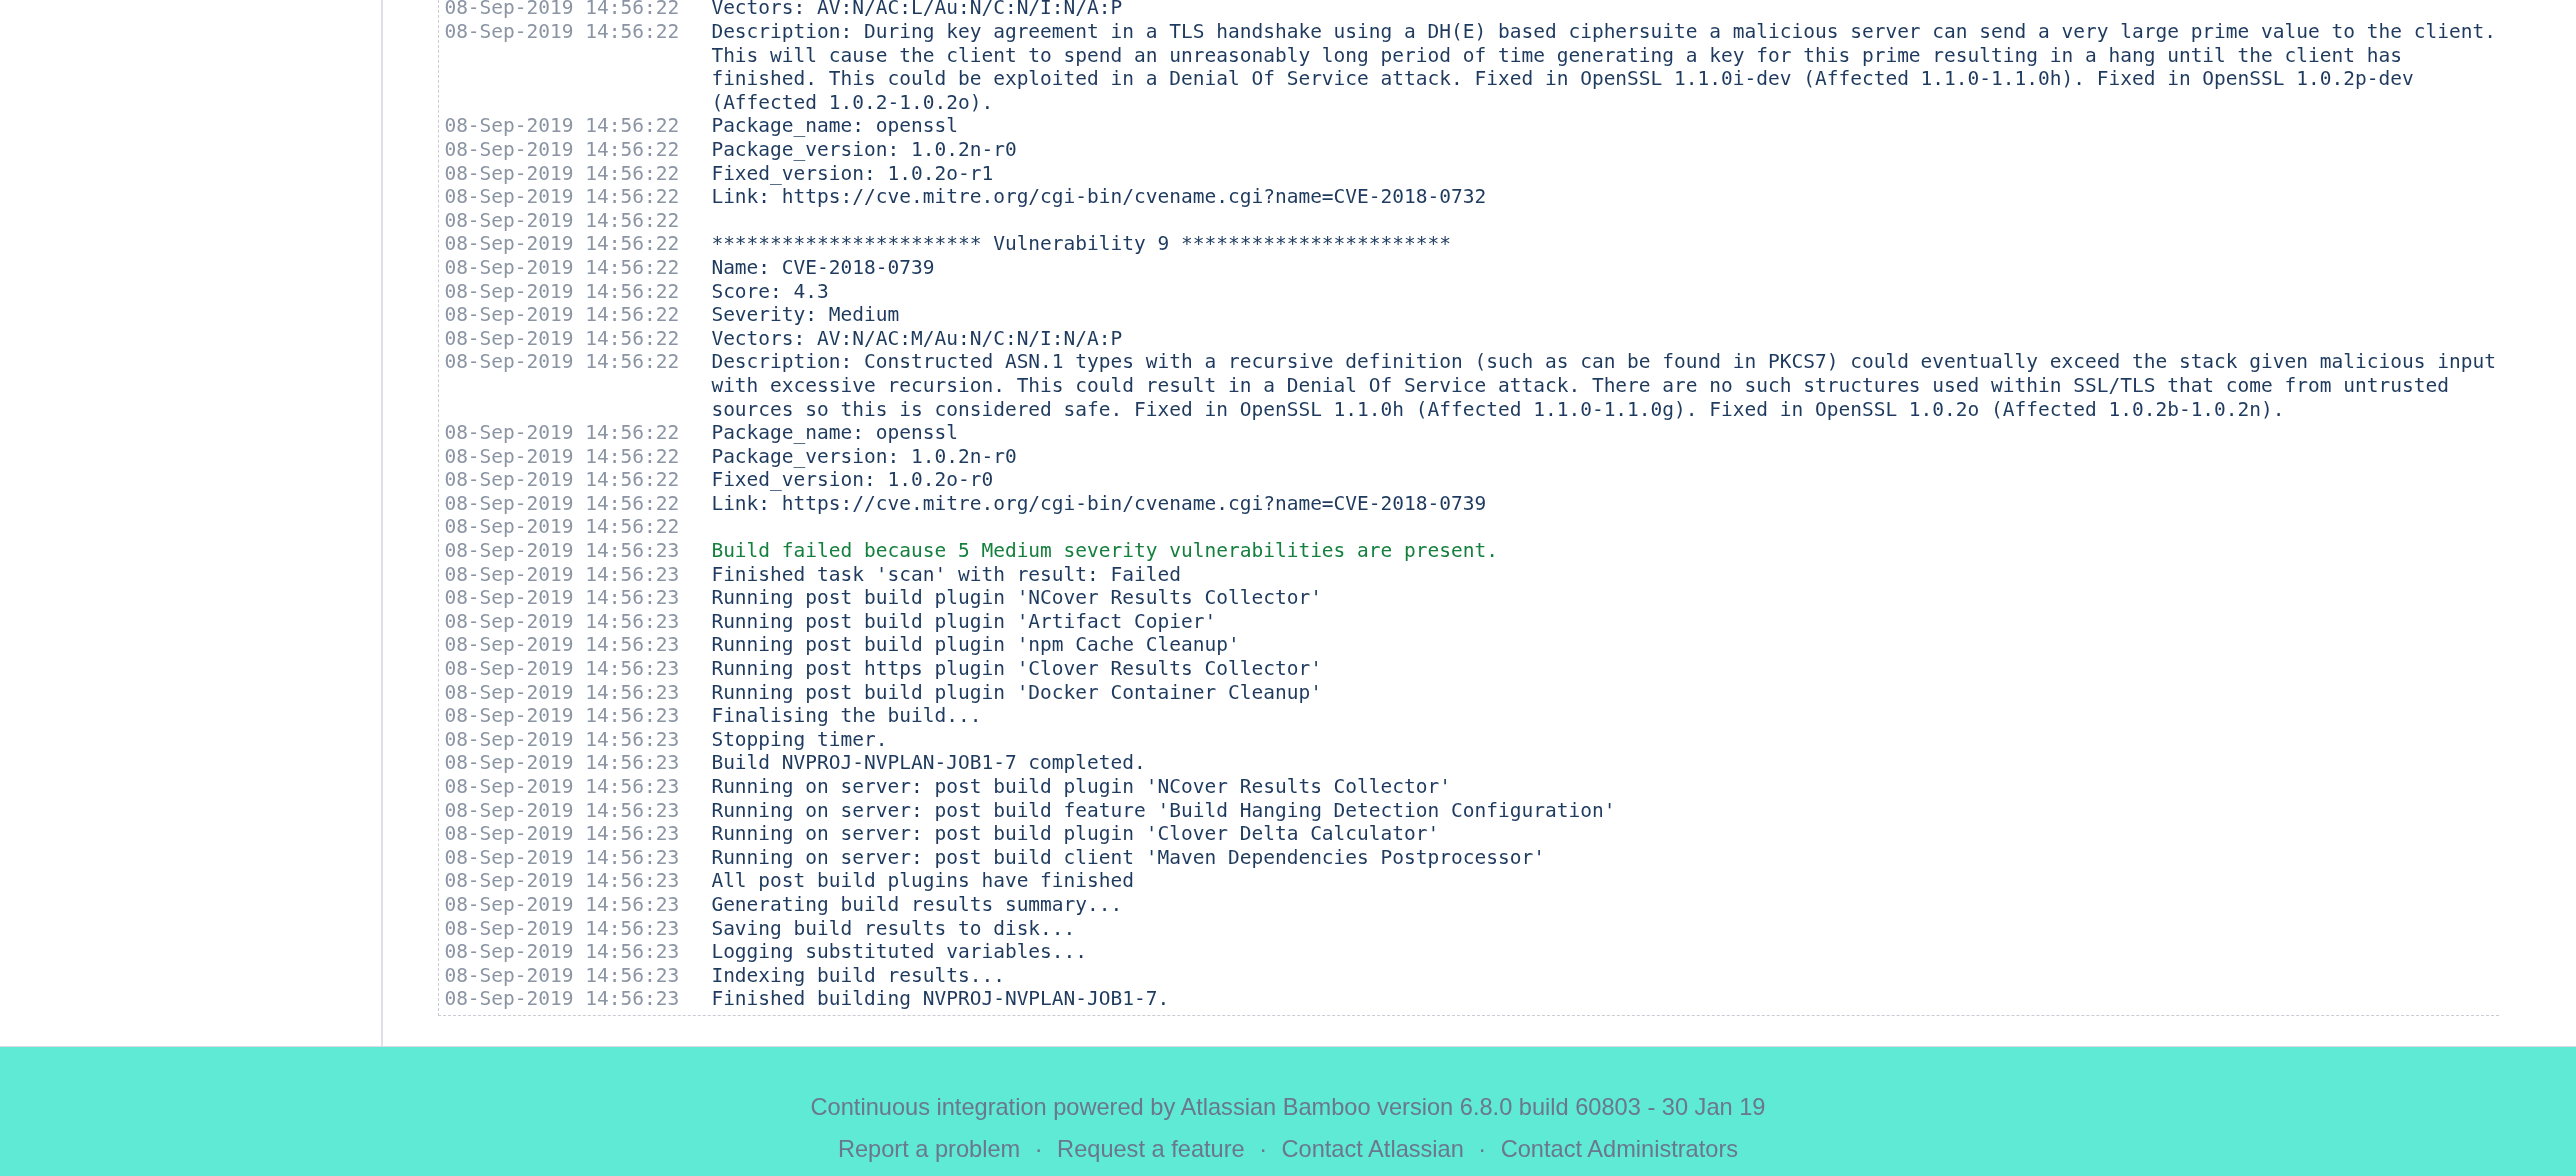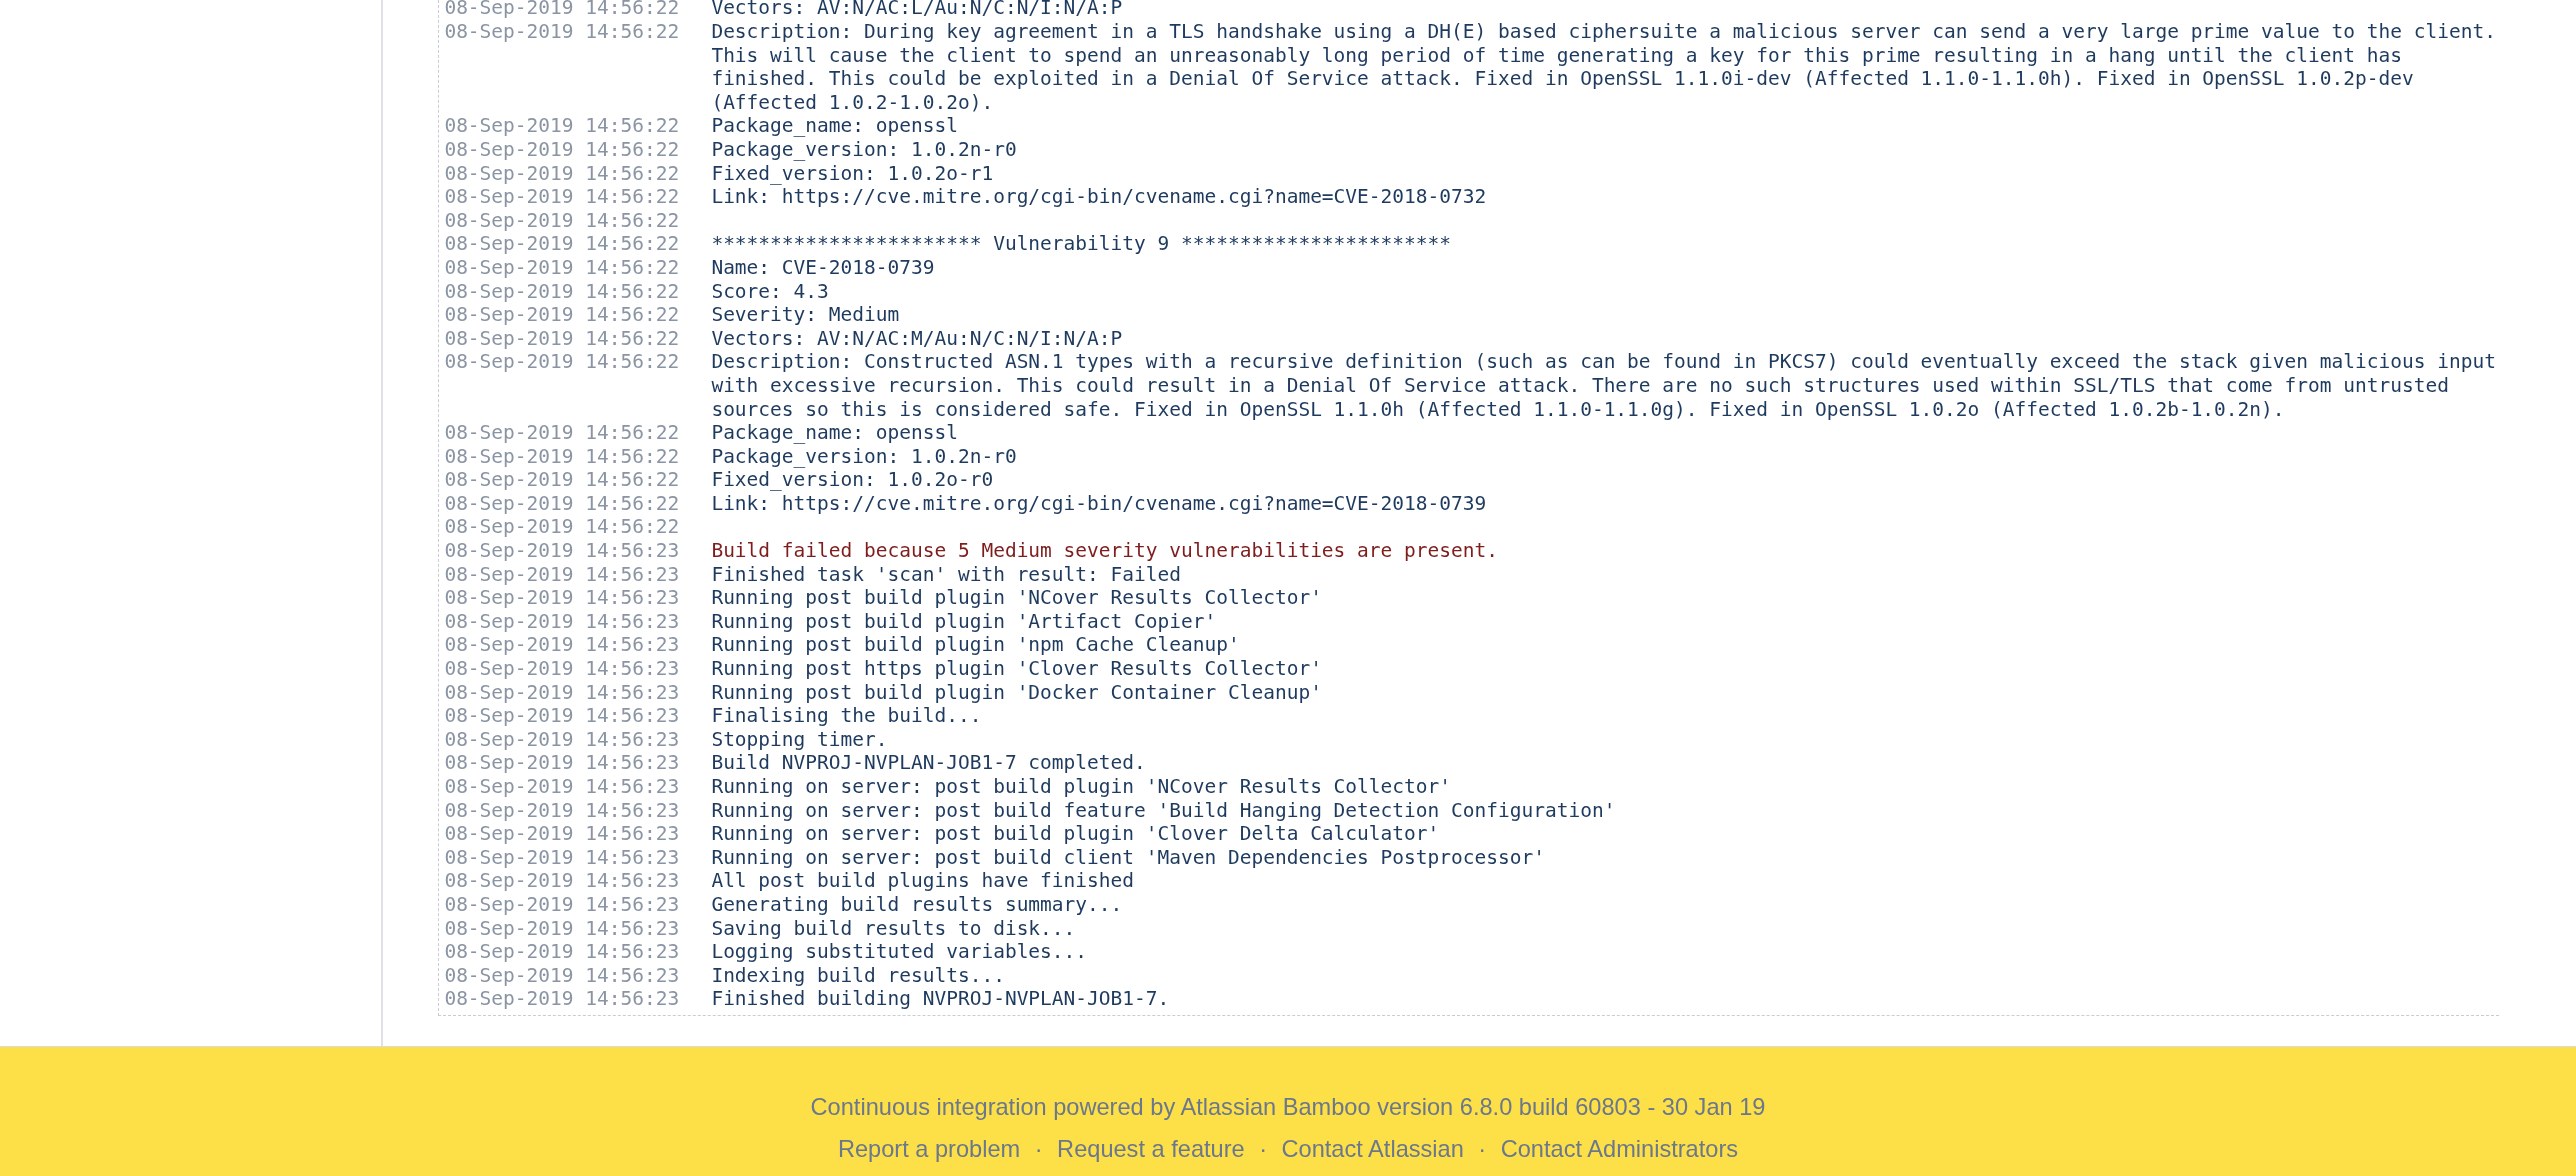--- a/index.html
+++ b/index.html
@@ -38,24 +38,24 @@
   .ts {
     flex: 0 0 267px;
     padding-left: 5.4px;
     color: #8a94a3;
     white-space: pre;
   }
   .msg {
     white-space: pre;
     color: #1e3a5e;
   }
-  .msg.error { color: #7f1d1d; }
+  .msg.error { color: #15803d; }
   .footer {
     height: 129px;
-    background: #fde047;
+    background: #5eead4;
     border-top: 1.8px solid #d8dbe1;
     text-align: center;
     color: #6b778c;
   }
   .powered {
     padding-top: 47px;
     font-size: 23.6px;
     color: #6b778c;
   }
   .flinks {

